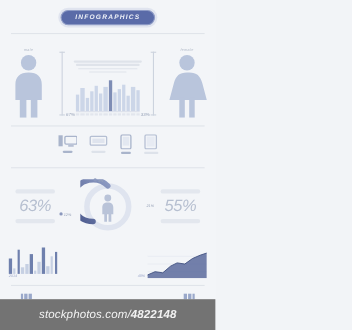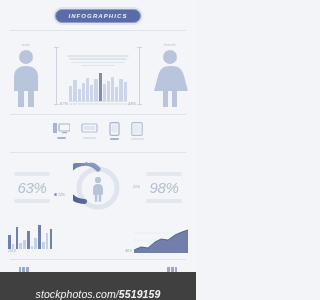--- a/index.html
+++ b/index.html
@@ -79,22 +79,22 @@
   .prow{display:flex;gap:1px;}
   .pp{width:2.6px;height:5px;background:#9aa8ca;}
   .pp.l{background:#ccd5e6;}
   .bpct{font-size:5px;color:#a8b2c6;margin:0 4px;}
   .midtext{flex:1;display:flex;flex-direction:column;align-items:center;gap:1.6px;}
   .mline{height:1.5px;background:#dfe3ea;border-radius:1px;}
 
   
   .watermark{
     position:absolute;left:0;bottom:0;width:196px;height:28px;
-    background:#404040;color:#f2f2f2;
-    display:flex;align-items:flex-end;justify-content:center;
+    background:#737373;color:#f2f2f2;
+    display:flex;align-items:center;justify-content:center;
     font-size:10.5px;letter-spacing:.1px;
   }
   .wm-num{font-weight:bold;}
 </style>
 </head>
 <body>
 
 <div class="page">
 
   <div class="title-wrap">
@@ -236,21 +236,21 @@
         <b style="font-weight:normal">21%</b>
       </span>
       <span class="minilbl" style="top:30px;left:-19px;">
         <i class="dot"></i>
         <b style="font-weight:normal">12%</b>
       </span>
     </div>
 
     <div class="side">
       <div class="pill"></div>
-      <div class="bigpct">98%</div>
+      <div class="bigpct">55%</div>
       <div class="pill"></div>
     </div>
   </div>
 
   <div class="lower">
     <div>
       <div class="lowerbars">
           <div class="lb d" style="height: 14px;"></div>
           <div class="lb" style="height: 5px;"></div>
           <div class="lb d" style="height: 22px;"></div>
@@ -353,16 +353,16 @@
           <i class="pp"></i>
           <i class="pp"></i>
           <i class="pp"></i>
           <i class="pp l"></i>
         </div>
       </div>
   </div>
 
   <div class="watermark">
     <span>stockphotos.com/</span>
-      <span class="wm-num">5519159</span>
+      <span class="wm-num">4822148</span>
   </div>
 
 </div>
 
 </body></html>

